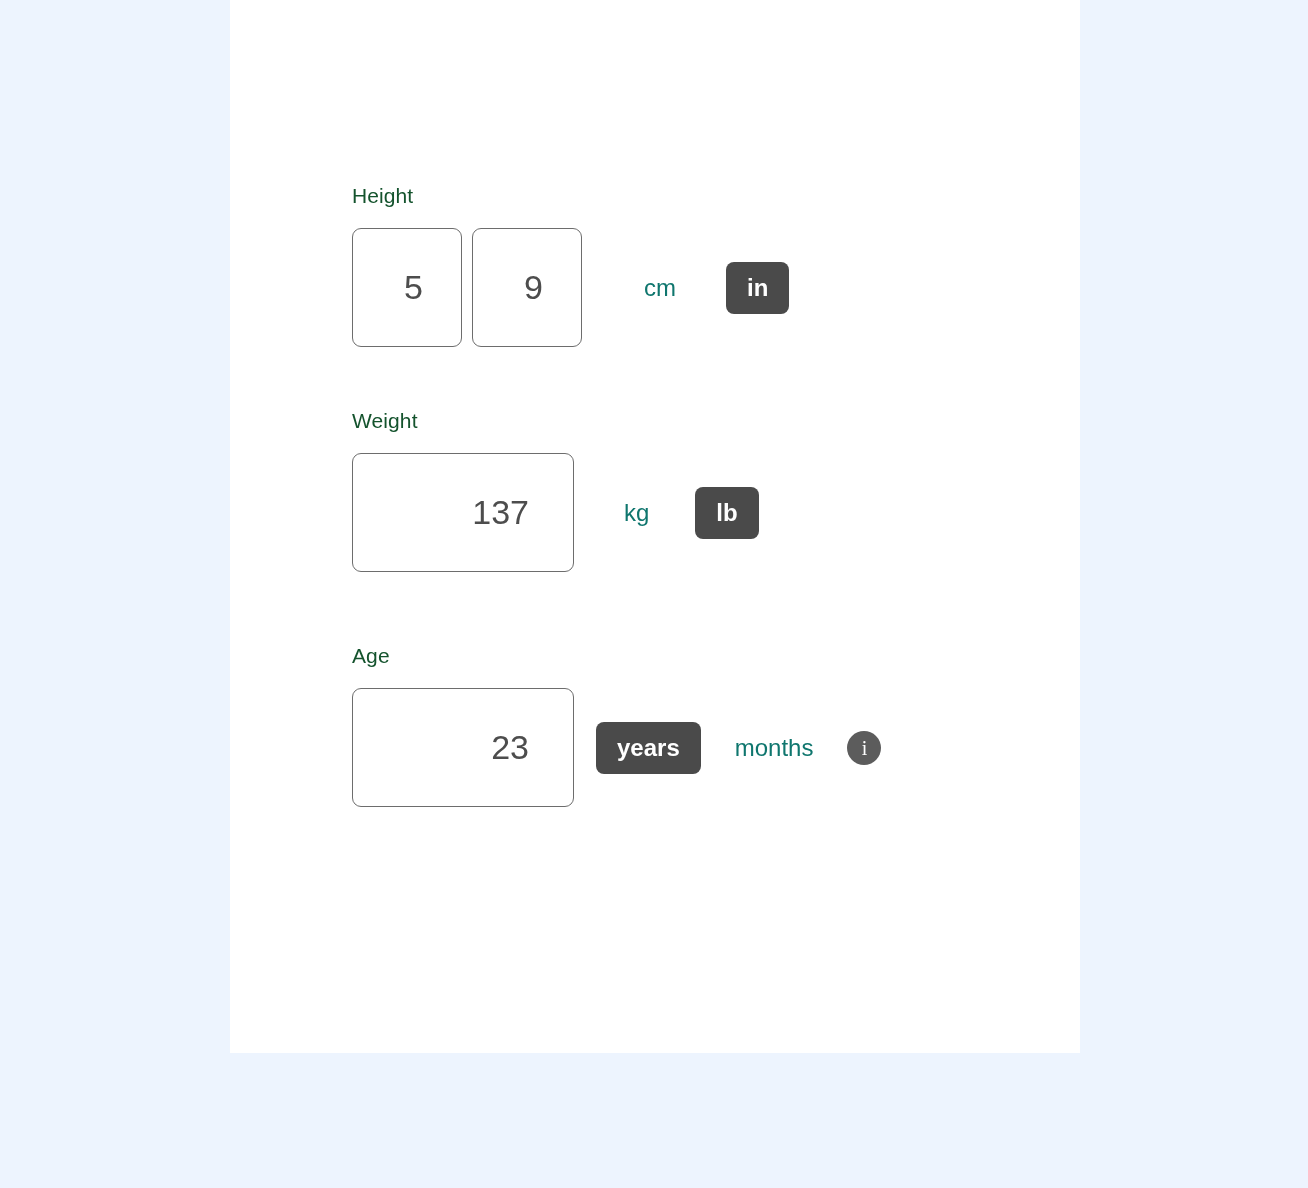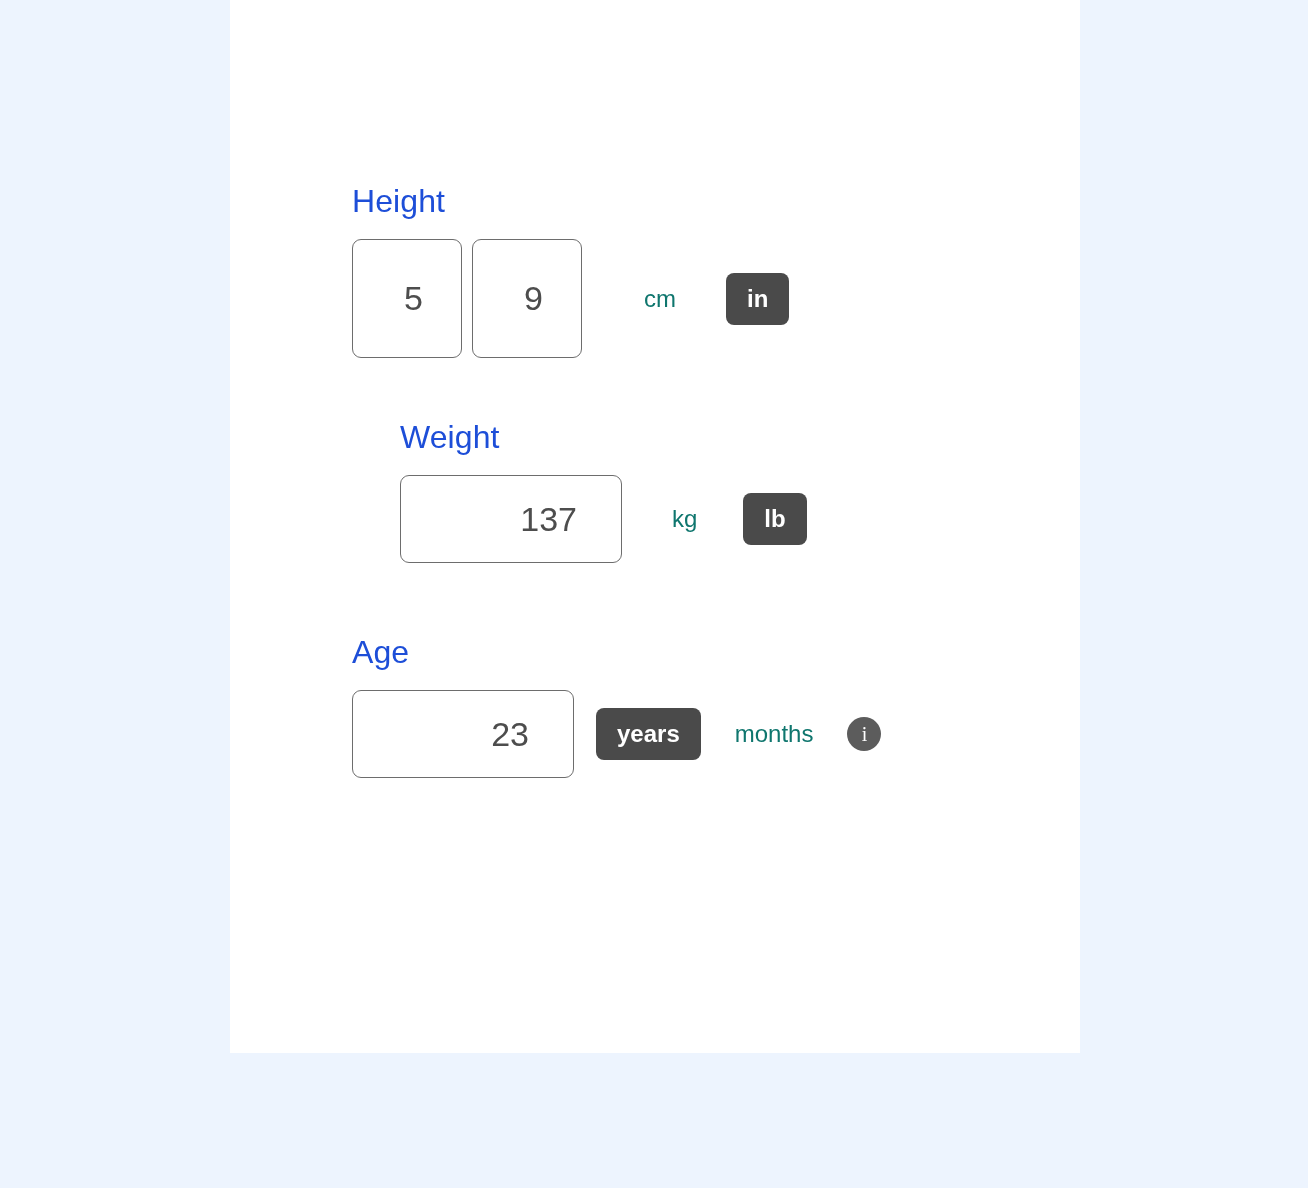--- a/index.html
+++ b/index.html
@@ -34,27 +34,27 @@
   .form {
     position: absolute;
     left: 122px;
     top: 225px;
     width: 680px;
   }
 
   .field-group {
     margin-bottom: 0;
   }
-  .field-group.weight { margin-top: 63px; margin-left: 48px; }
+  .field-group.weight { margin-top: 63px; }
   .field-group.age    { margin-top: 73px; }
 
   .field-label {
-    font-size: 32px;
+    font-size: 21px;
     line-height: 1;
-    color: #1d4ed8;
+    color: #14532d;
     letter-spacing: 0.1px;
     margin-bottom: 22px;
     font-weight: 400;
   }
 
   .field-row {
     display: flex;
     align-items: center;
   }
 
@@ -81,21 +81,21 @@
     padding-right: 38px;
   }
   .num-input.inches {
     width: 110px;
     height: 119px;
     padding-right: 38px;
     margin-left: 10px;
   }
   .num-input.wide {
     width: 222px;
-    height: 88px;
+    height: 119px;
   }
 
   
   .unit {
     font-size: 24px;
     color: #0f766e;
     line-height: 1;
     cursor: pointer;
     user-select: none;
     white-space: nowrap;

